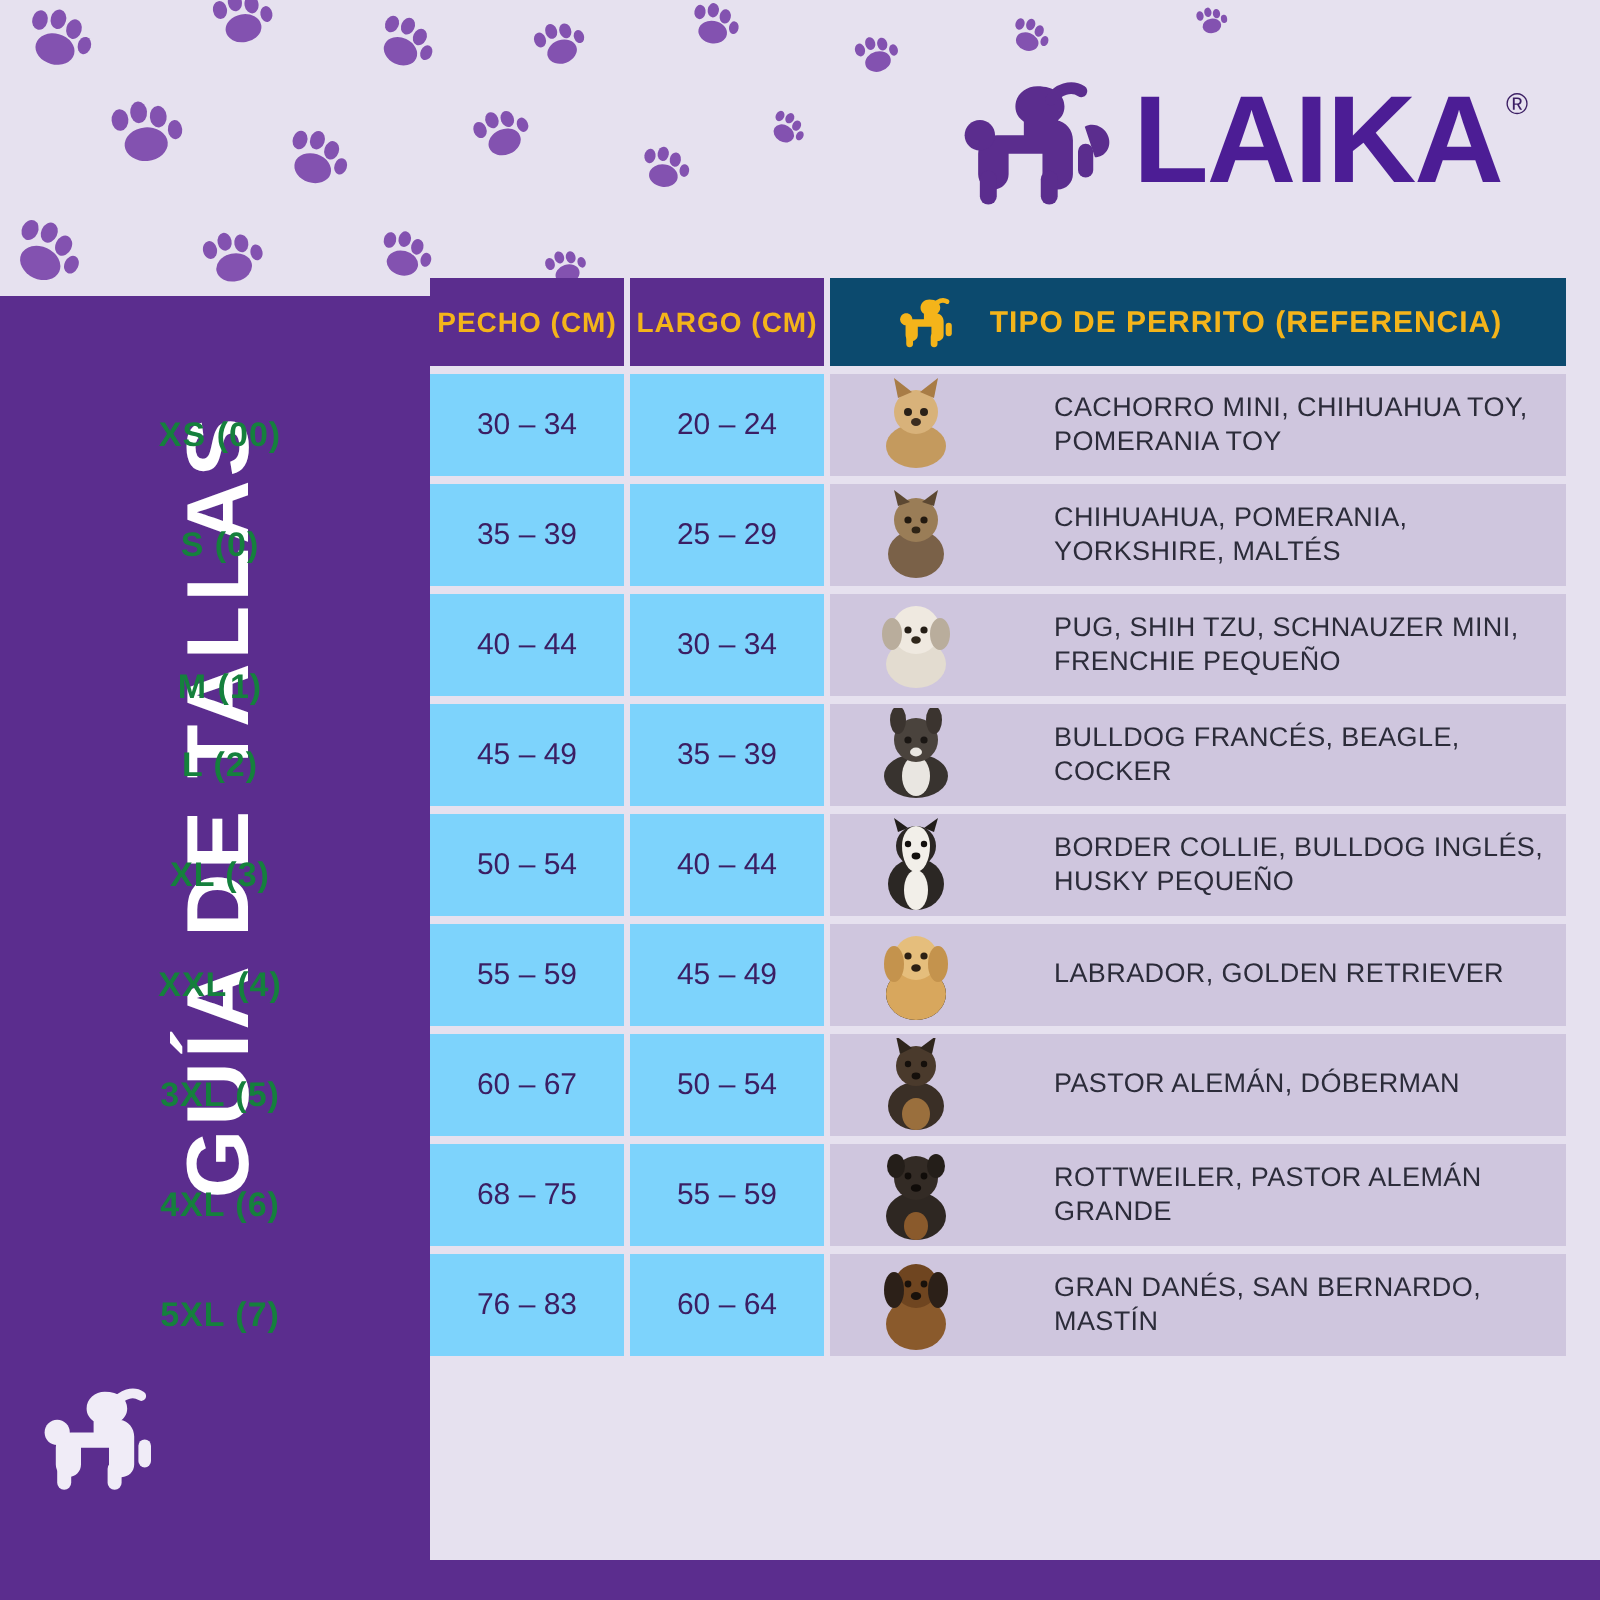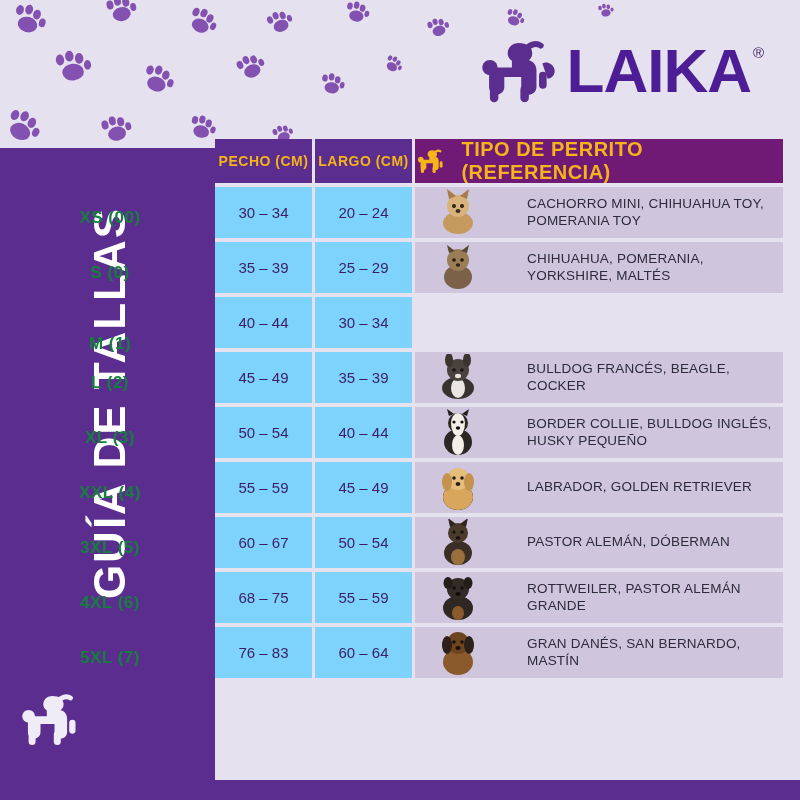--- a/index.html
+++ b/index.html
@@ -123,24 +123,24 @@
     justify-content: center;
     border-right: 3px solid #e6e1ef;
   }
   .head-chest, .head-len { width: 100px; }
   .head-type {
     flex: 1;
     display: flex;
     align-items: center;
     justify-content: center;
     gap: 14px;
-    background: #701a75;
+    background: #0c4a6e;
     color: #f4b41a;
     font-weight: bold;
-    font-size: 20px;
+    font-size: 15px;
     letter-spacing: 0.5px;
   }
   .sep { height: 4px; background: #e6e1ef; }
   .size-label {
     position: absolute;
     left: 0;
     width: 220px;
     text-align: center;
     color: #15803d;
     font-weight: bold;
@@ -397,20 +397,32 @@
           <ellipse cx="31" cy="21" rx="2.2" ry="1.8" fill="#2e2315"></ellipse>
         </svg>
         <span class="breed-text">CHIHUAHUA, POMERANIA, YORKSHIRE, MALTÉS</span>
       </div>
     </div>
     <div class="sep"></div>
 
     <div class="row">
       <div class="cell-chest">40 – 44</div>
       <div class="cell-len">30 – 34</div>
+      <div class="cell-type">
+        <svg class="dog-photo" viewBox="0 0 62 47">
+          <ellipse cx="31" cy="33" rx="15" ry="12" fill="#e3dcd0"></ellipse>
+          <circle cx="31" cy="16" r="12" fill="#efe9e0"></circle>
+          <ellipse cx="19" cy="18" rx="5" ry="8" fill="#b9ad9c"></ellipse>
+            <ellipse cx="43" cy="18" rx="5" ry="8" fill="#b9ad9c"></ellipse>
+          <circle cx="27" cy="16" r="1.8" fill="#241d15"></circle>
+            <circle cx="35" cy="16" r="1.8" fill="#241d15"></circle>
+          <ellipse cx="31" cy="21" rx="2.4" ry="1.9" fill="#2f261a"></ellipse>
+        </svg>
+        <span class="breed-text">PUG, SHIH TZU, SCHNAUZER MINI, FRENCHIE PEQUEÑO</span>
+      </div>
     </div>
     <div class="sep"></div>
 
     <div class="row">
       <div class="cell-chest">45 – 49</div>
       <div class="cell-len">35 – 39</div>
       <div class="cell-type">
         <svg class="dog-photo" viewBox="0 0 62 47">
           <ellipse cx="31" cy="34" rx="16" ry="11" fill="#38332f"></ellipse>
           <ellipse cx="31" cy="34" rx="7" ry="10" fill="#e9e6e1"></ellipse>

